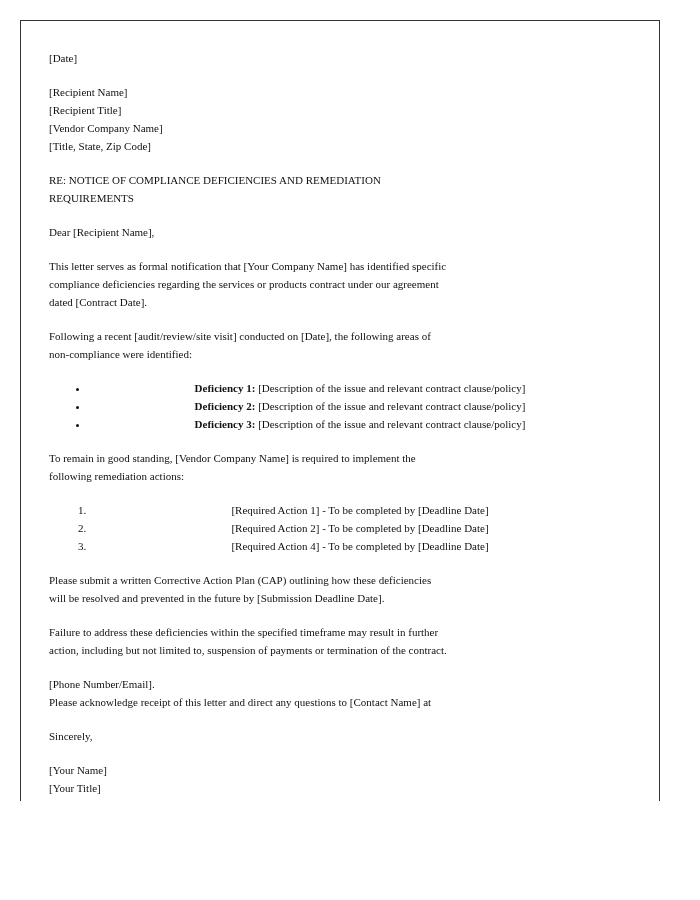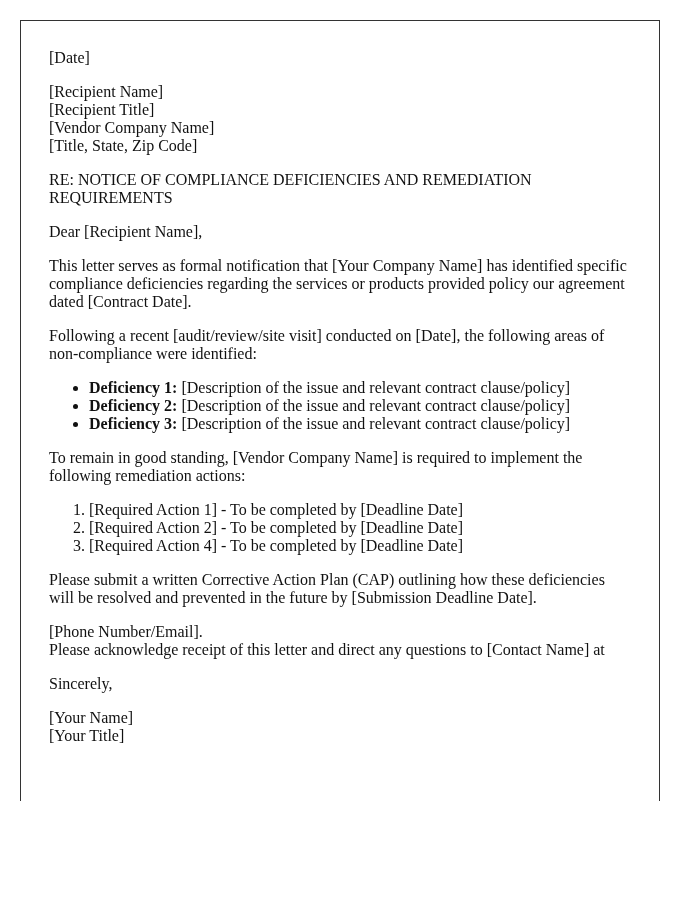--- a/index.html
+++ b/index.html
@@ -12,28 +12,28 @@
       height: 781px;
       box-sizing: border-box;
       border: 1px solid #333333;
       border-bottom: none;
       overflow: hidden;
       background: #ffffff;
     }
     .content {
       padding: 12px 28px 0 28px;
       font-family: "Liberation Serif", "DejaVu Serif", serif;
-      font-size: 16px;
+      font-size: 11px;
       line-height: 18px;
       color: #111111;
     }
     .content p { margin: 16px 0; }
     .line { display: block; white-space: nowrap; }
     ul, ol { margin: 16px 0; padding-left: 40px; }
-    li { line-height: 18px; }
+    li { line-height: 18px; text-align: center; }
     ul li { list-style-type: disc; }
     ol li { list-style-type: decimal; }
     b { font-weight: bold; }
   </style>
 </head>
 <body>
 
 <div class="page">
   <div class="content">
 
@@ -52,21 +52,21 @@
       <span class="line">RE: NOTICE OF COMPLIANCE DEFICIENCIES AND REMEDIATION</span>
       <span class="line">REQUIREMENTS</span>
     </p>
 
     <p>
       <span class="line">Dear [Recipient Name],</span>
     </p>
 
     <p>
       <span class="line">This letter serves as formal notification that [Your Company Name] has identified specific</span>
-      <span class="line">compliance deficiencies regarding the services or products provided policy our agreement</span>
+      <span class="line">compliance deficiencies regarding the services or products contract under our agreement</span>
       <span class="line">dated [Contract Date].</span>
     </p>
 
     <p>
       <span class="line">Following a recent [audit/review/site visit] conducted on [Date], the following areas of</span>
       <span class="line">non-compliance were identified:</span>
     </p>
 
     <ul>
       <li><b>Deficiency 1:</b><span> [Description of the issue and relevant contract clause/policy]</span></li>
@@ -83,20 +83,24 @@
       <li>[Required Action 1] - To be completed by [Deadline Date]</li>
       <li>[Required Action 2] - To be completed by [Deadline Date]</li>
       <li>[Required Action 4] - To be completed by [Deadline Date]</li>
     </ol>
 
     <p>
       <span class="line">Please submit a written Corrective Action Plan (CAP) outlining how these deficiencies</span>
       <span class="line">will be resolved and prevented in the future by [Submission Deadline Date].</span>
     </p>
 
+    <p>
+      <span class="line">Failure to address these deficiencies within the specified timeframe may result in further</span>
+      <span class="line">action, including but not limited to, suspension of payments or termination of the contract.</span>
+    </p>
 
     <p>
       <span class="line">[Phone Number/Email].</span>
       <span class="line">Please acknowledge receipt of this letter and direct any questions to [Contact Name] at</span>
     </p>
 
     <p>
       <span class="line">Sincerely,</span>
     </p>
 

